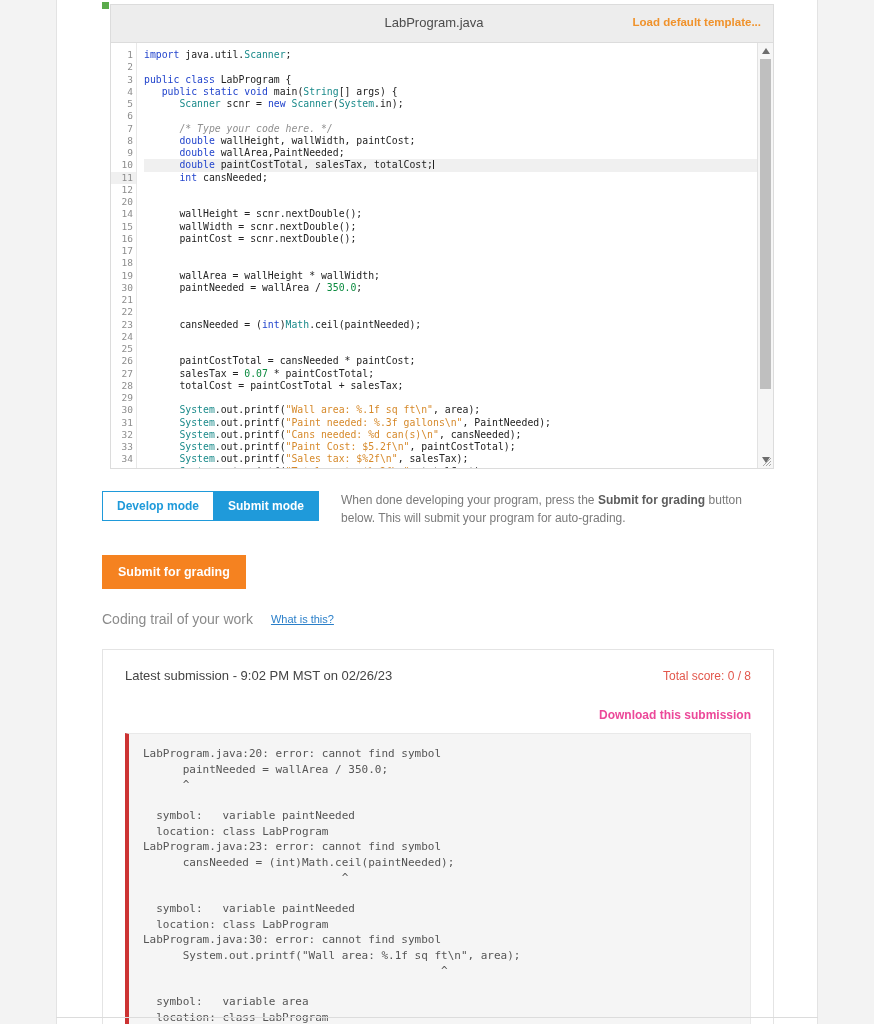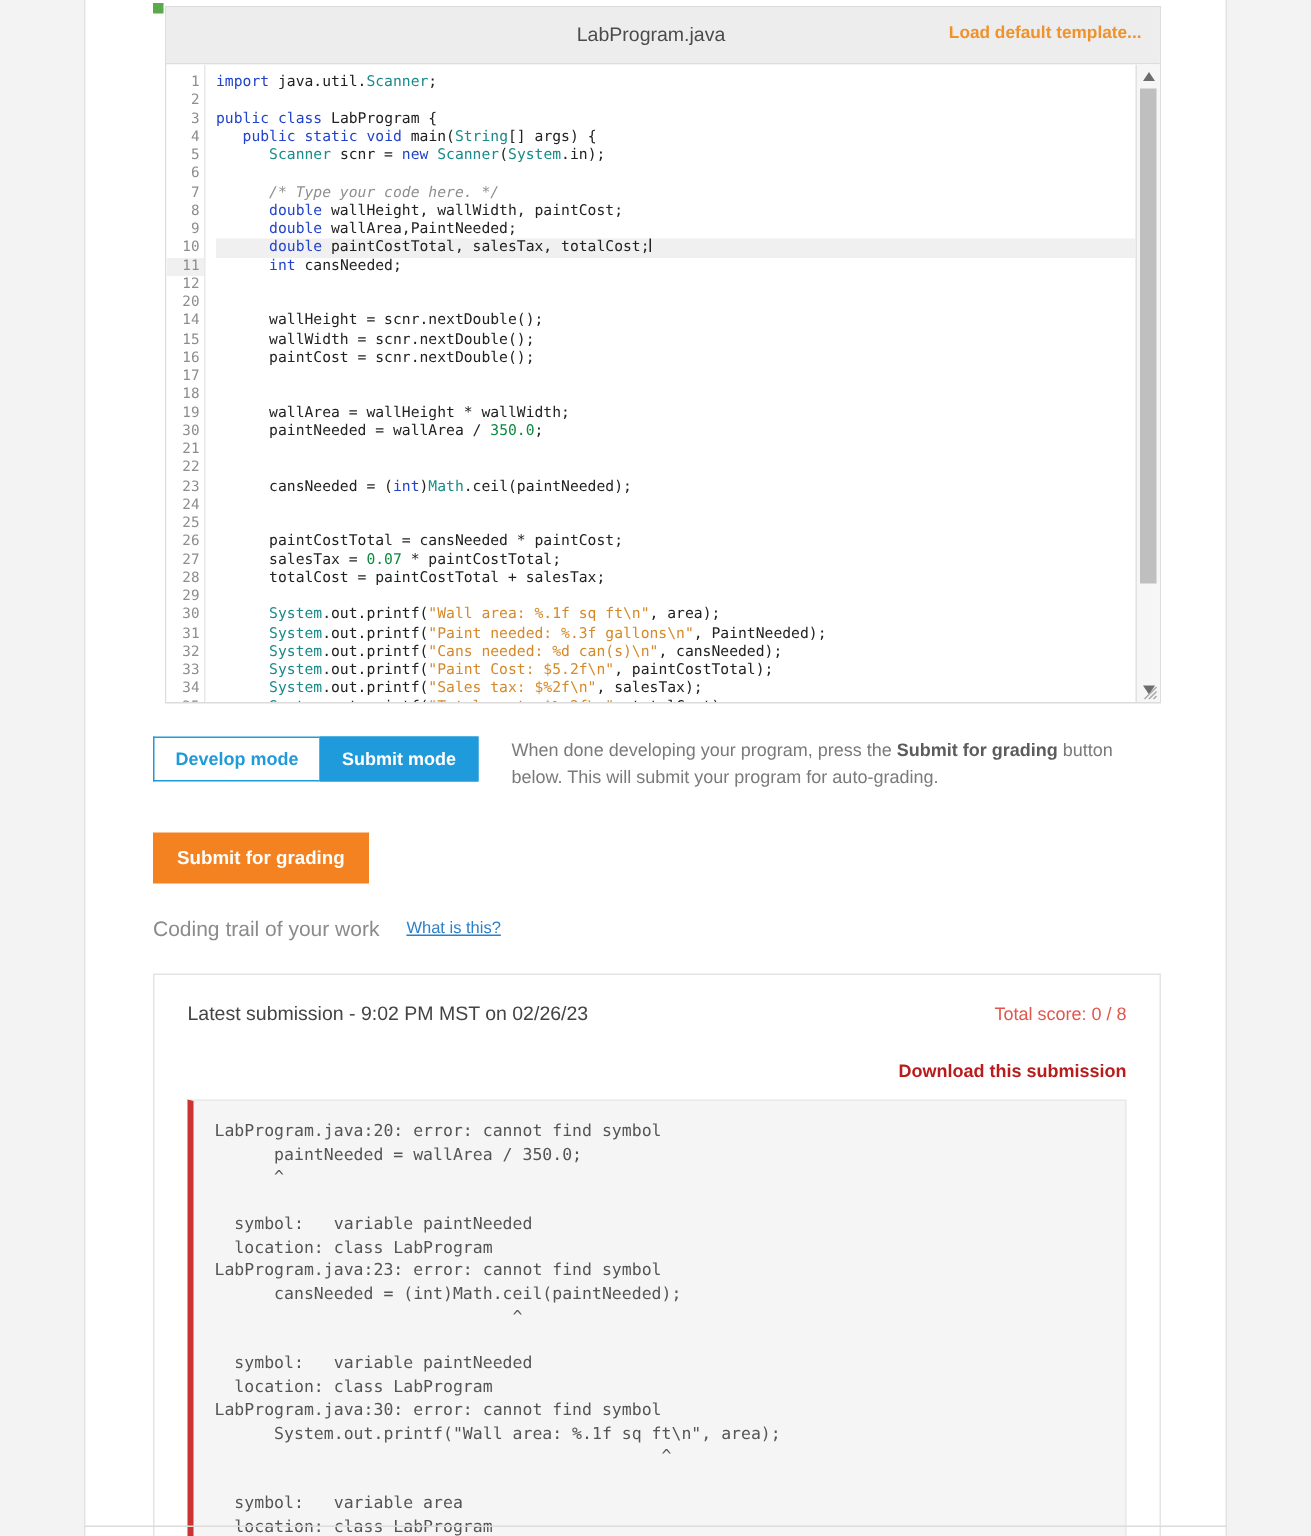--- a/index.html
+++ b/index.html
@@ -156,21 +156,21 @@
     margin-top: 22px;
     border: 1px solid #e4e4e4;
     background: #fff;
     padding: 18px 22px 22px 22px;
   }
   .sub-top { display: flex; justify-content: space-between; align-items: baseline; }
   .sub-title { font-size: 13px; color: #444; }
   .sub-score { font-size: 12px; color: #e2574c; }
   .sub-dl-row { text-align: right; margin-top: 22px; }
   .sub-dl {
-    font-size: 12px; font-weight: bold; color: #b91c1c;
+    font-size: 12px; font-weight: bold; color: #ec4899;
     text-decoration: none; cursor: pointer;
   }
   .fail-text { margin-top: 26px; font-size: 11.5px; color: #9a9a9a; }
   .err-box {
     margin-top: 10px;
     background: #f5f5f5;
     border: 1px solid #e9e9e9;
     border-left: 4px solid #cc3333;
     padding: 12px 14px;
   }

